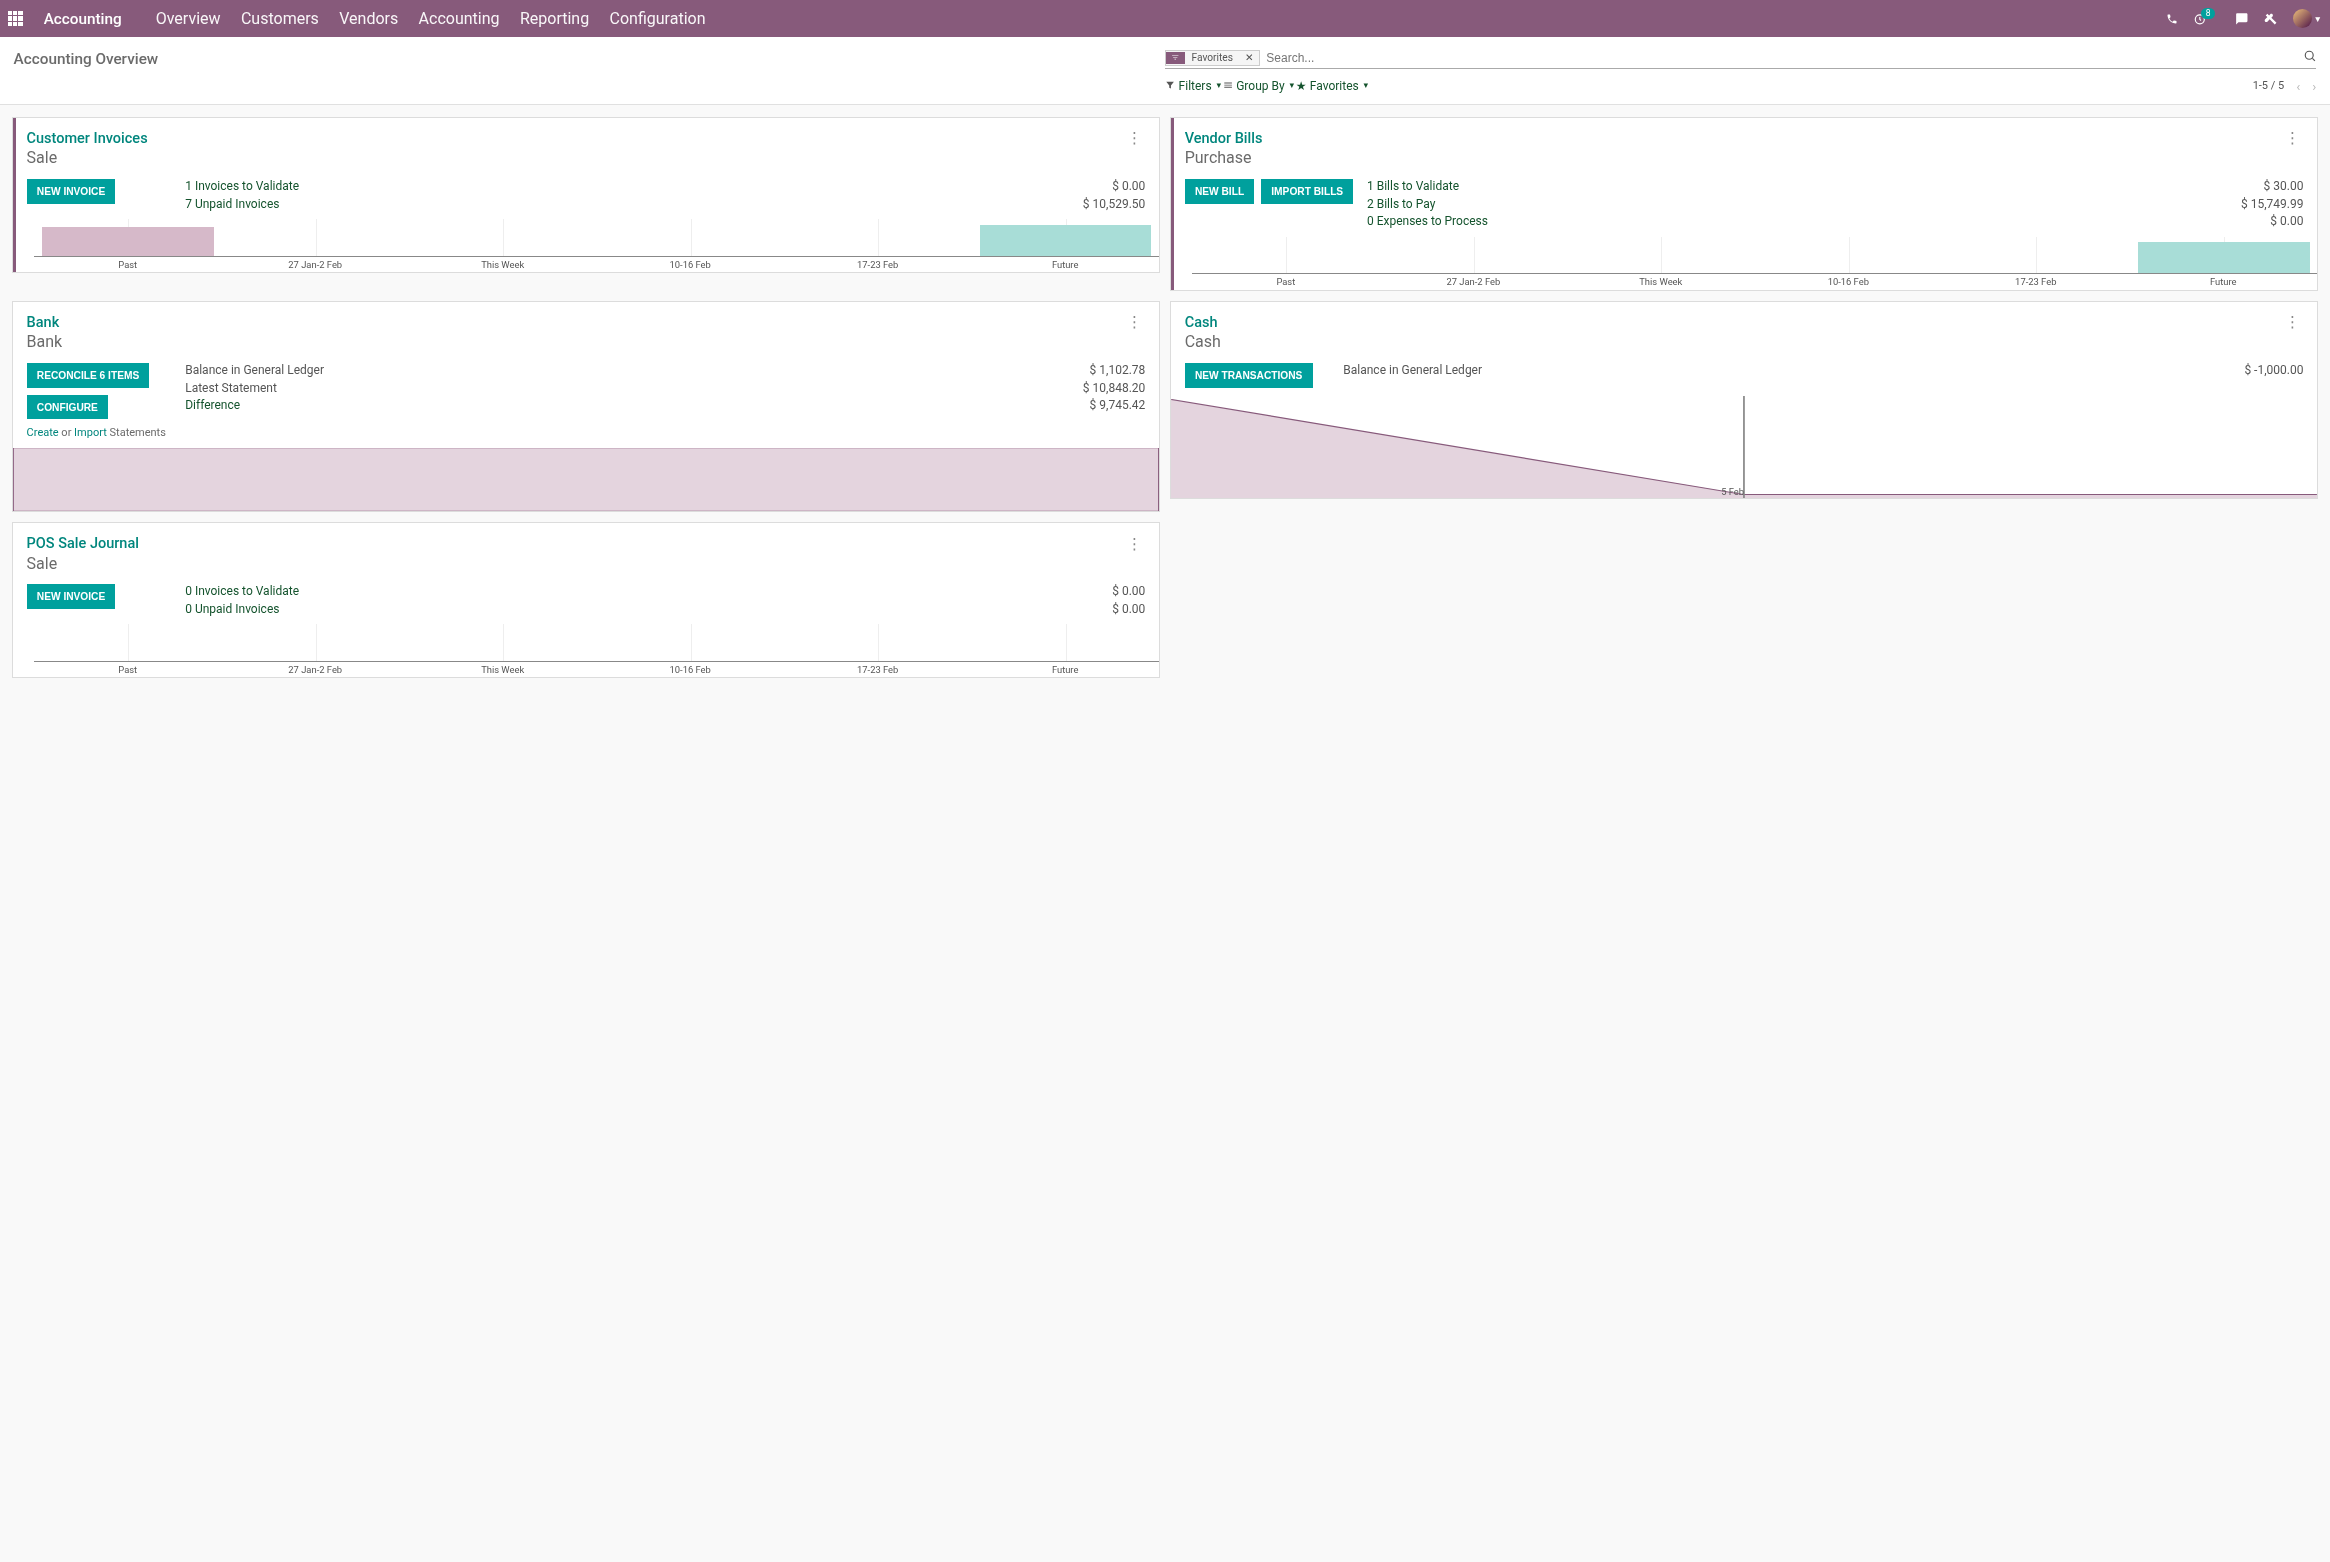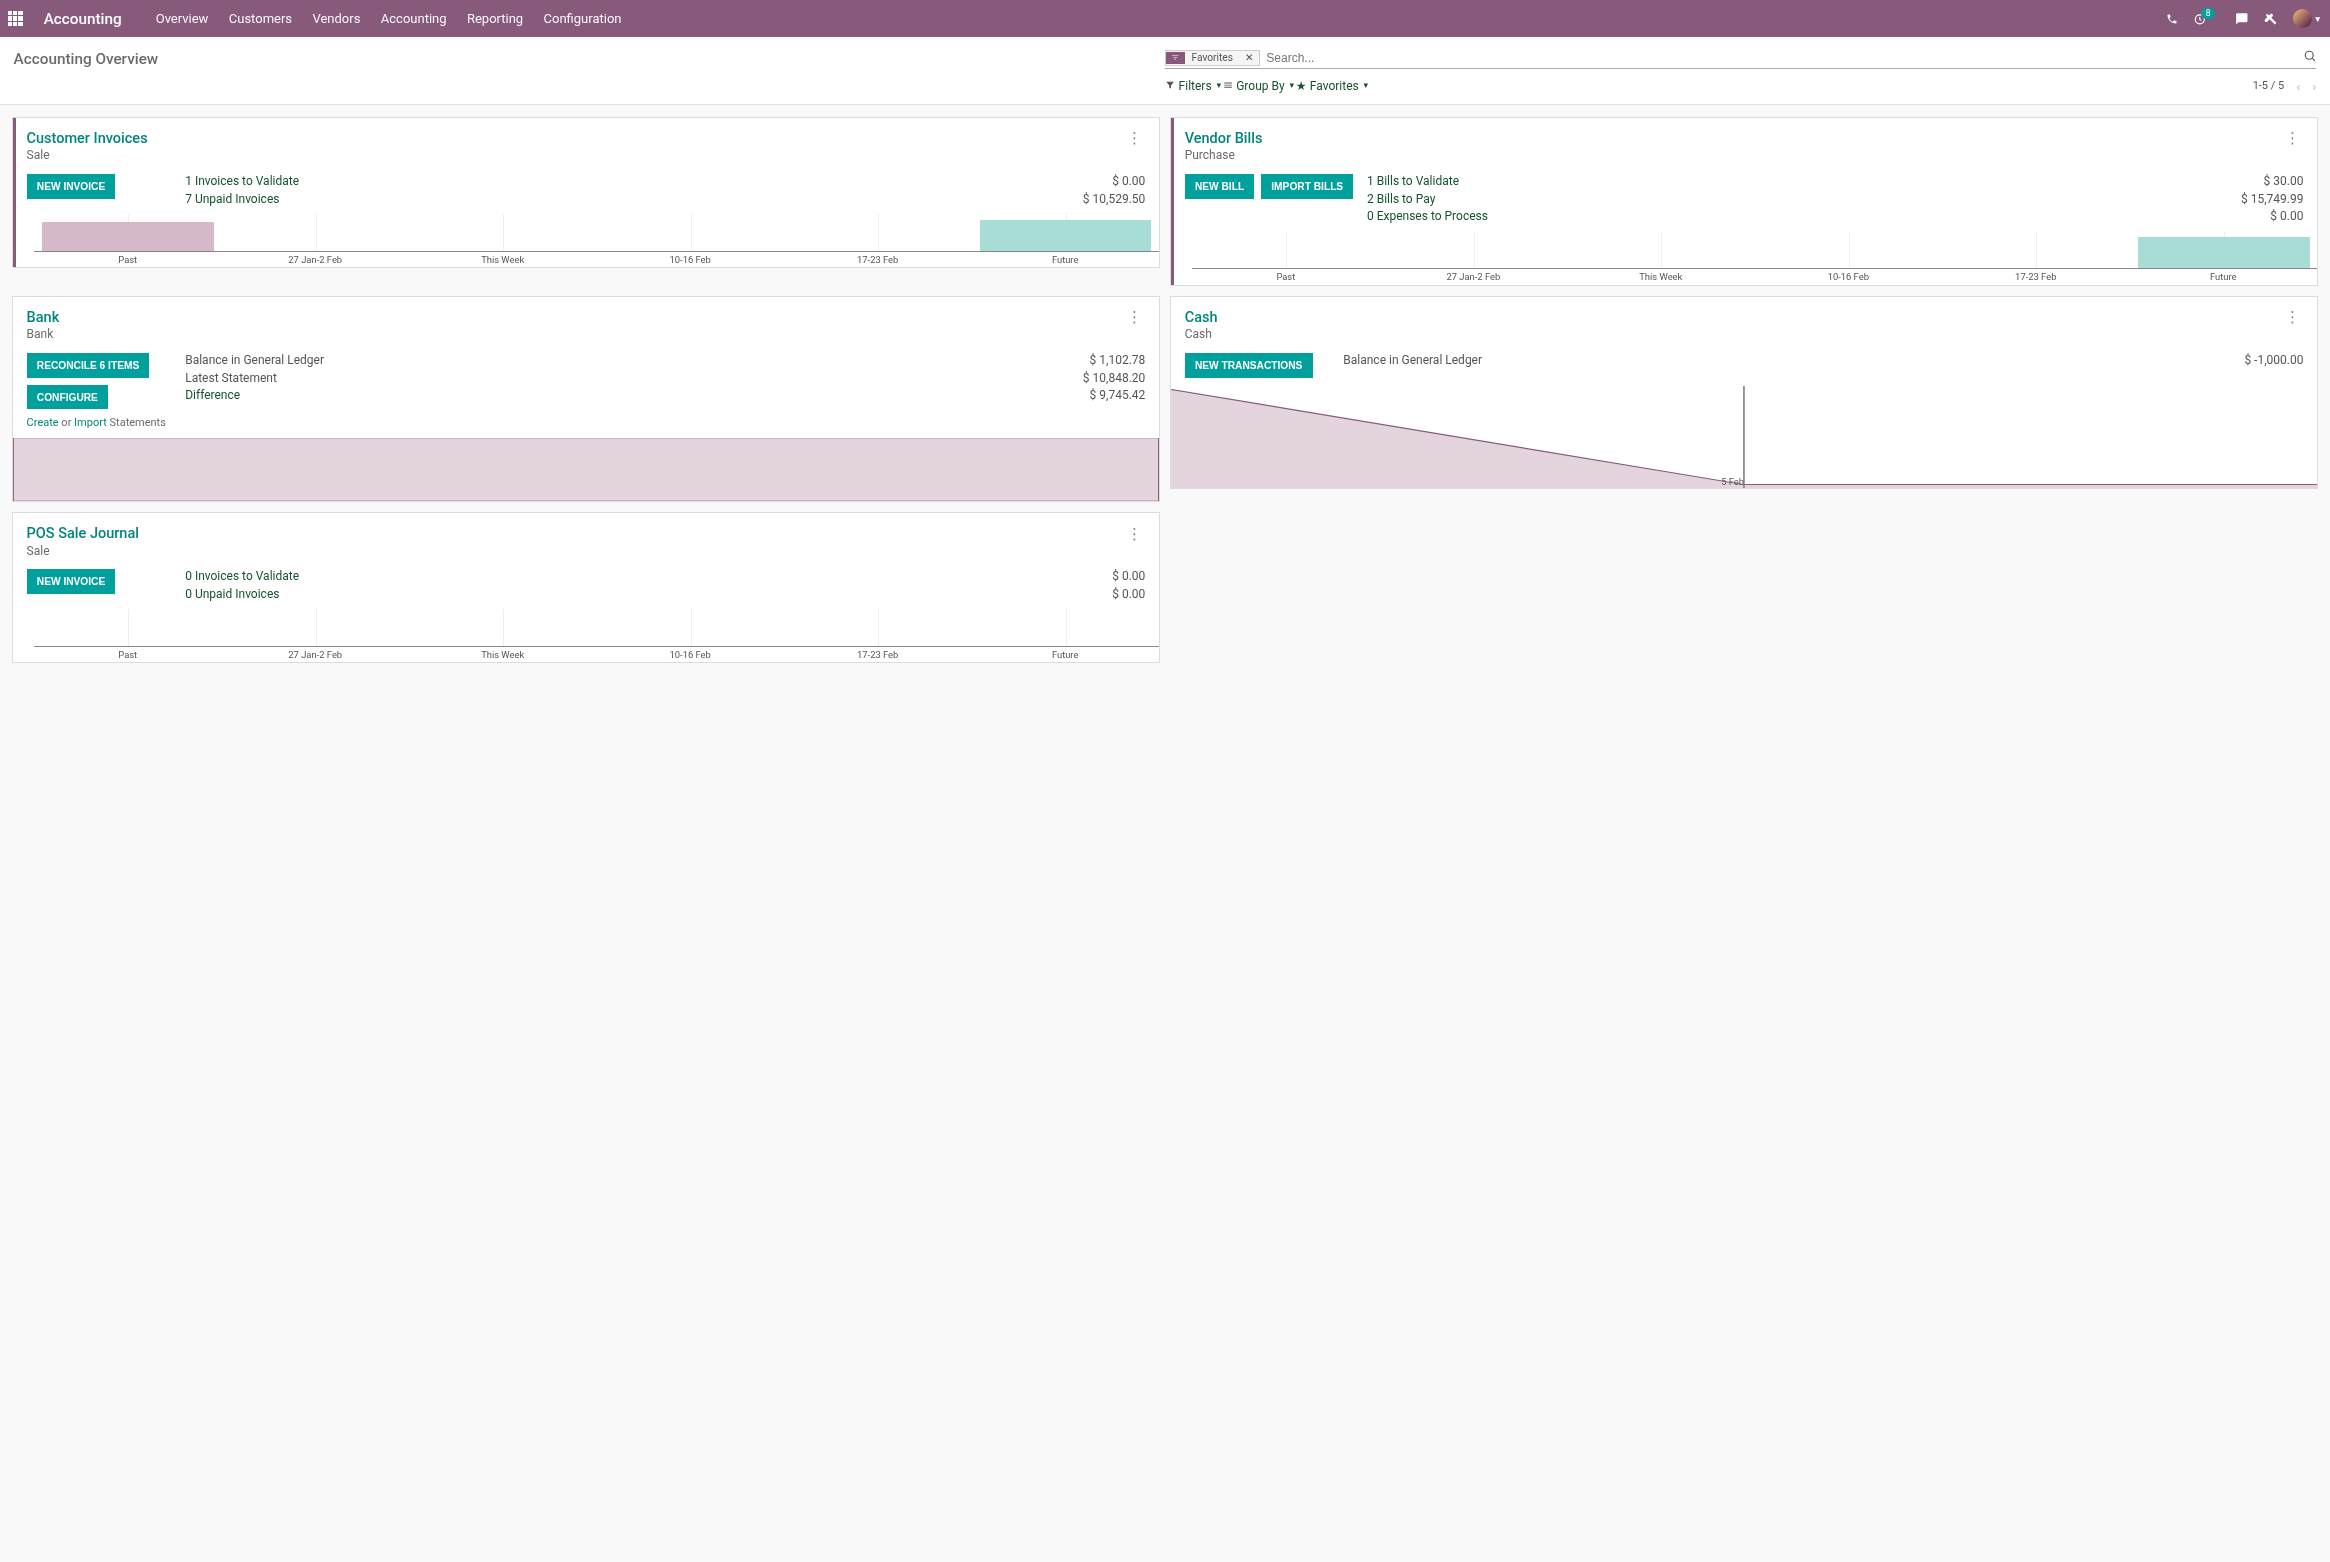--- a/index.html
+++ b/index.html
@@ -1,21 +1,21 @@
 <!DOCTYPE html>
 <html style="font-size:13.6px"><head>
 <meta charset="utf-8">
 <style>
 * { box-sizing: border-box; margin: 0; padding: 0; }
 body { font-family: -apple-system, BlinkMacSystemFont, "Segoe UI", Roboto, sans-serif; background: #f9f9f9; color: #4c4c4c; font-size: 11px; }
 .topbar { background: #875a7b; color: #fff; height: 37px; display: flex; align-items: center; padding: 0 8px; }
 .topbar .apps-icon { width: 15.3px; height: 15.3px; display: inline-flex; flex-wrap: wrap; gap: 0.9px; margin-right: 20.4px; cursor: pointer; }
 .topbar .apps-icon span { width: 4.3px; height: 4.3px; background: #fff; }
 .topbar .brand { font-size: 15.3px; font-weight: 500; margin-right: 34px; }
-.topbar .nav { display: flex; gap: 20.4px; font-size: 13px; }
+.topbar .nav { display: flex; gap: 20.4px; font-size: 16px; }
 .topbar .nav-item { cursor: pointer; opacity: 0.95; }
 .topbar .right { margin-left: auto; display: flex; align-items: center; gap: 15.3px; }
 .icon-btn { cursor: pointer; color: #fff; display: inline-flex; align-items: center; }
 .badge-pill { background: #00a09d; color: #fff; font-size: 8.5px; border-radius: 8.5px; padding: 0.9px 4.3px; position: relative; left: -5.1px; top: -5.1px; }
 .avatar { width: 19px; height: 19px; border-radius: 50%; background: linear-gradient(135deg,#f0c27b,#4b1248); display: inline-block; }
 .caret-white { font-size: 8.5px; margin-left: 1.7px; color: #fff; }
 
 .subhead { background: #fff; border-bottom: 0.9px solid #e0e0e0; padding: 12px 13.6px 0; }
 .subhead-row1 { display: flex; align-items: center; justify-content: space-between; }
 .page-title { font-size: 15.3px; color: #6b6b6b; font-weight: 500; }
@@ -32,21 +32,21 @@
 .actually-left { margin-left: 0; transform: none; }
 .sub-buttons .btn-like { cursor: pointer; display: inline-flex; align-items: center; gap: 3.4px; }
 .pager { display: flex; align-items: center; gap: 12px; color: #555; font-size: 11px; }
 .pager .chev { color: #bbb; font-size: 13.6px; cursor: pointer; }
 
 .content { padding: 12px; display: grid; grid-template-columns: 1fr 1fr; gap: 10.2px; align-items: start; }
 .card { background: #fff; border: 0.9px solid #dcdcdc; position: relative; }
 .card.accent::before { content:""; position: absolute; left: 0; top: 0; bottom: 0; width: 3.4px; background: #875a7b; }
 .card-head { padding: 12px 13.6px 6.8px; display: flex; justify-content: space-between; align-items: flex-start; }
 .card-title { font-size: 14.5px; color: #00867d; font-weight: 500; cursor: pointer; }
-.card-sub { font-size: 12px; color: #6b6b6b; margin-top: 1.7px; }
+.card-sub { font-size: 16px; color: #6b6b6b; margin-top: 1.7px; }
 .kebab { color: #888; cursor: pointer; font-size: 15.3px; line-height: 1; padding: 1.7px 3.4px; }
 .card-body { padding: 5.1px 13.6px 8.5px; display: flex; gap: 13.6px; }
 .card-actions { display: flex; flex-direction: column; align-items: flex-start; gap: 6.8px; min-width: 145px; }
 .btn-primary { background: #00a09d; color: #fff; border: none; padding: 6.8px 10.2px; font-size: 10.2px; font-weight: 600; cursor: pointer; }
 .btn-row { display: flex; gap: 6.8px; }
 .link-text { color: #6b6b6b; font-size: 11px; }
 .link-text a { color: #00867d; text-decoration: none; cursor: pointer; }
 .card-stats { flex: 1; display: flex; flex-direction: column; gap: 3.4px; }
 .stat-row { display: flex; justify-content: space-between; font-size: 12px; }
 .stat-row .label-link { color: #14532d; cursor: pointer; }

